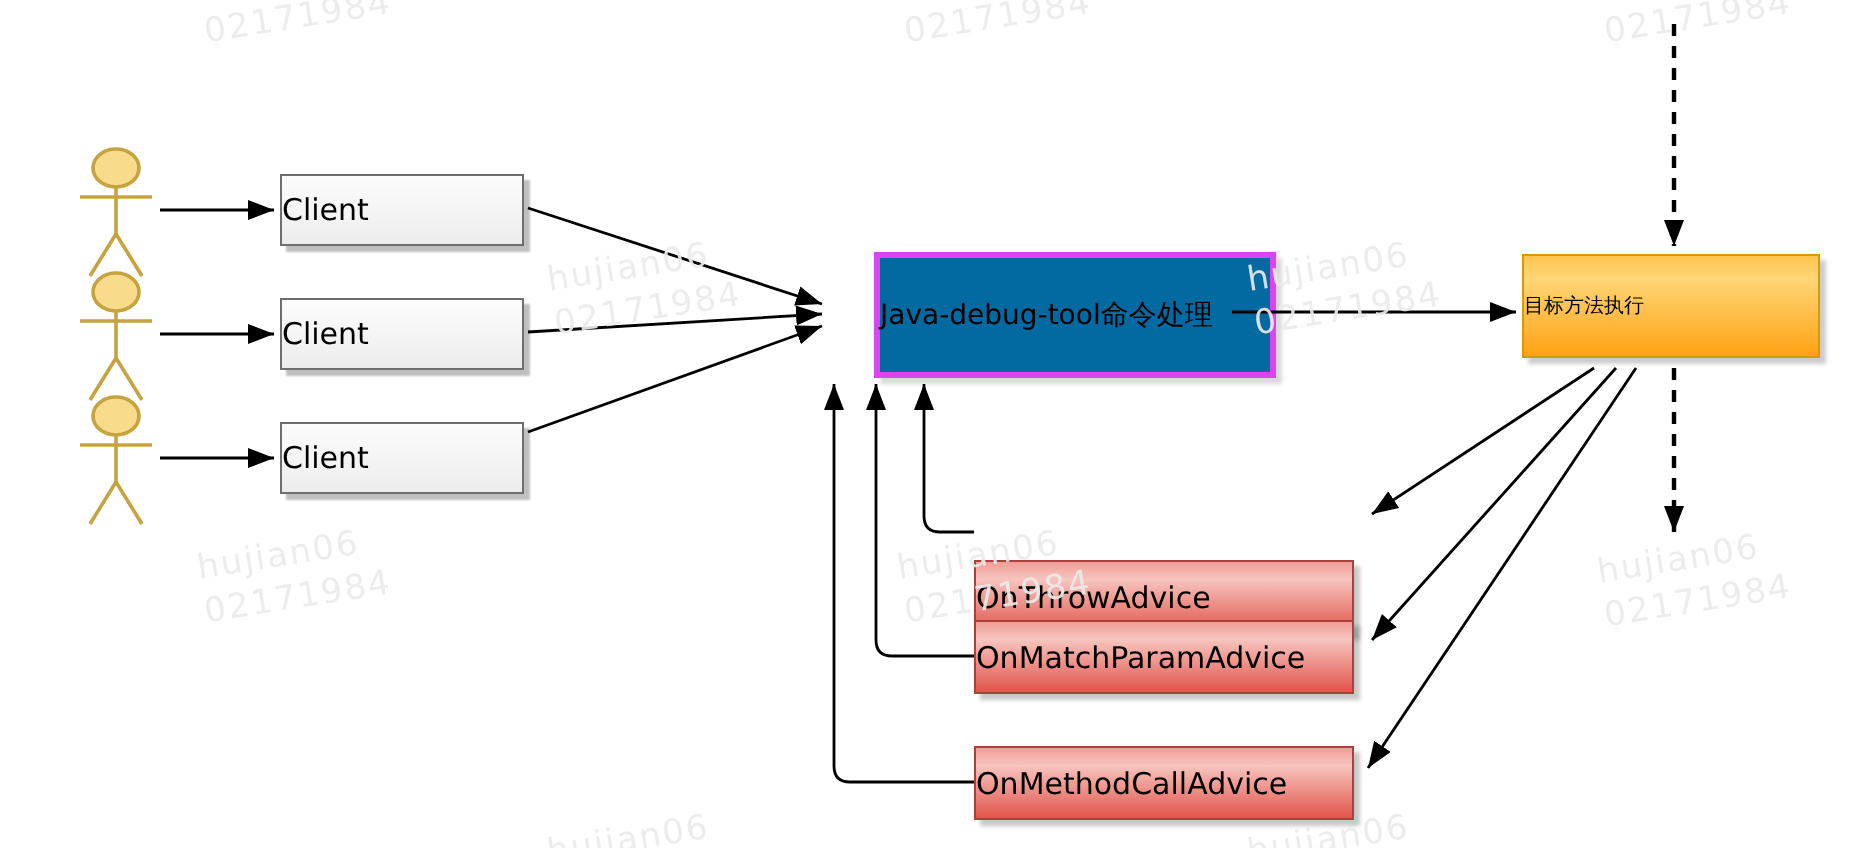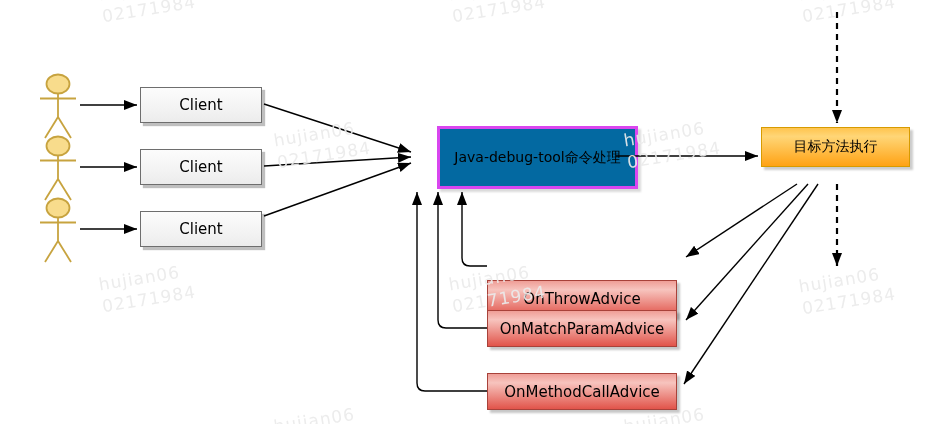--- a/index.html
+++ b/index.html
@@ -6,21 +6,21 @@
   #canvas{
     position:relative;
     width:927px;height:424px;
     background:#ffffff;
     overflow:hidden;
     font-family:"DejaVu Sans","Liberation Sans",sans-serif;
   }
   
   .node{
     position:absolute;
-    display:flex;align-items:center;justify-content:center;
+    display:flex;align-items:center;justify-content:flex-start;
     box-sizing:border-box;
     font-size:15px;color:#000;
     text-align:center;
     white-space:nowrap;
   }
   .client{
     left:140px;width:122px;height:36px;
     background:linear-gradient(180deg,#fcfcfc 0%,#f3f3f3 60%,#ececec 100%);
     border:1px solid #6e6e6e;
     box-shadow:3px 3px 1px rgba(0,0,0,0.25);
@@ -28,25 +28,25 @@
   .client.c1{top:87px;} .client.c2{top:149px;} .client.c3{top:211px;}
   .processor{
     left:413px;top:126px;width:201px;height:63px;
     background:#0369a1;
     border:3px solid #d946ef;
     box-shadow:3px 3px 2px rgba(0,0,0,0.15);
     font-size:14px;
     margin-left:24px;
   }
   .target{
-    left:761px;top:127px;width:149px;height:40px;
+    left:761px;top:127px;width:149px;height:52px;
     background:linear-gradient(180deg,#ffc44e 0%,#ffd677 22%,#ffa214 100%);
     border:1px solid #d79b00;
     box-shadow:3px 3px 2px rgba(0,0,0,0.2);
-    font-size:14px;
+    font-size:10px;
   }
   .advice{
     left:487px;width:190px;height:37px;
     background:linear-gradient(180deg,#ef9e97 0%,#f7c4be 25%,#e1544a 100%);
     border:1px solid #a8423a;
     box-shadow:3px 3px 2px rgba(0,0,0,0.22);
   }
   .advice.a1{top:247px;margin-top:33px;} .advice.a2{top:310px;} .advice.a3{top:373px;}
   
   #edges{position:absolute;left:0;top:0;z-index:2;pointer-events:none;}

